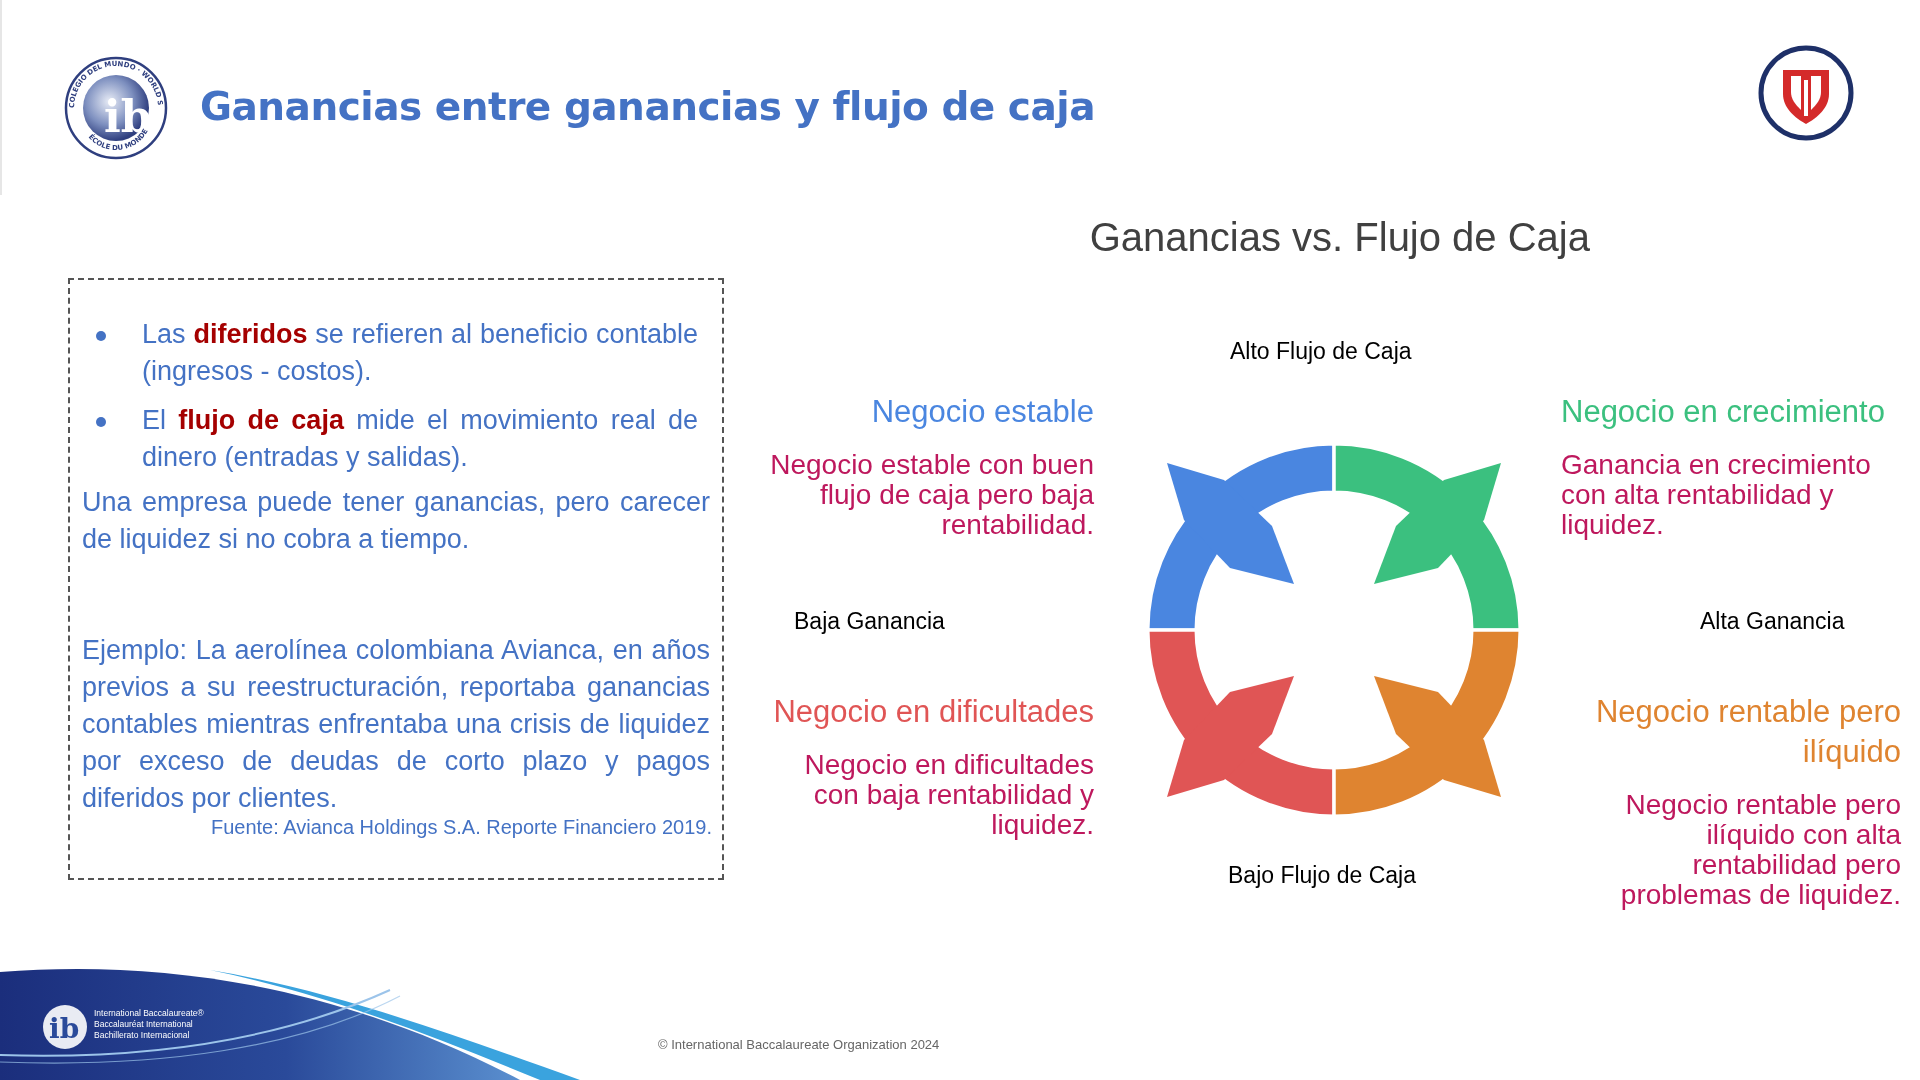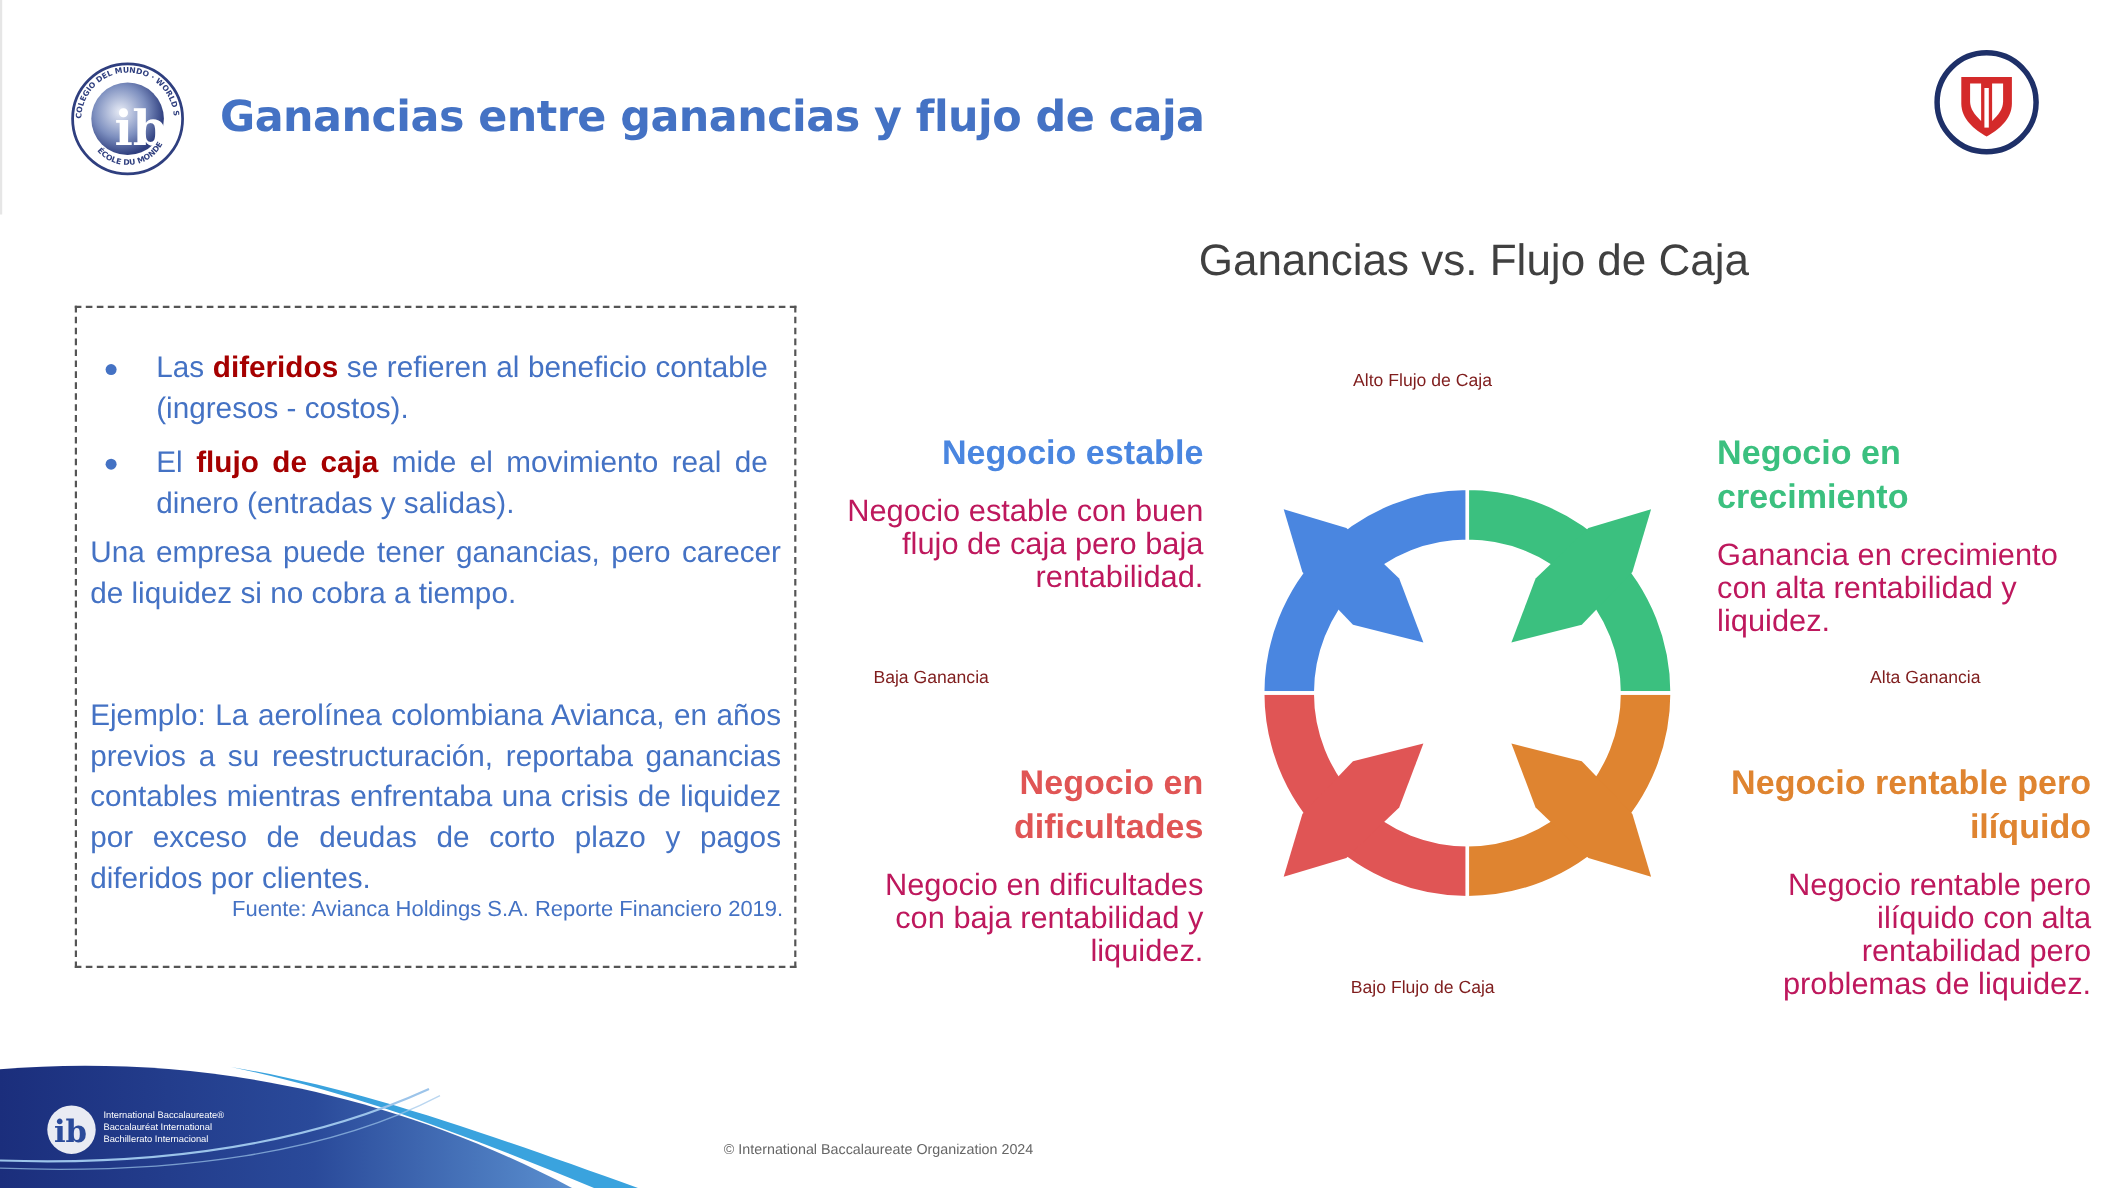--- a/index.html
+++ b/index.html
@@ -16,30 +16,30 @@
   .bullets { list-style:none; position:absolute; left:26px; top:36px; width:602px; }
   .bullets li { position:relative; padding-left:46px; font-size:27px; line-height:37px; color:#4472c4; text-align:justify; margin-bottom:12px; }
   .bullets li .dot { position:absolute; left:0; top:15px; width:10px; height:10px; border-radius:50%; background:#4472c4; }
   .bullets li b { color:#a50000; font-weight:bold; }
   .para { position:absolute; left:12px; width:628px; font-size:27px; line-height:37px; color:#4472c4; text-align:justify; }
   .p1 { top:204px; }
   .p2 { top:352px; }
   .source { position:absolute; right:10px; top:536px; font-size:20px; color:#4472c4; }
 
   .diagram-title { position:absolute; left:1070px; top:215px; width:520px; text-align:right; font-weight:normal; font-size:40px; color:#404040; }
-  .axis { position:absolute; font-size:16px; color:#7f1d1d; white-space:nowrap; }
+  .axis { position:absolute; font-size:23px; color:#000000; white-space:nowrap; }
   .axis-top { left:1230px; top:338px; }
-  .axis-bottom { left:1228px; top:890px; }
+  .axis-bottom { left:1228px; top:862px; }
   .axis-left { left:794px; top:608px; }
   .axis-right { left:1700px; top:608px; }
 
   .cycle { position:absolute; left:1130px; top:428px; width:408px; height:404px; }
 
   .quad { position:absolute; }
-  .quad h3 { font-size:31px; font-weight:bold; line-height:40px; }
+  .quad h3 { font-size:31px; font-weight:normal; line-height:40px; }
   .quad p { font-size:28px; line-height:30px; color:#be185d; margin-top:18px; }
   .q-tl { left:770px; top:392px; width:324px; text-align:right; }
   .q-tl h3 { color:#4a86e0; }
   .q-tr { left:1561px; top:392px; width:340px; text-align:left; }
   .q-tr h3 { color:#3bc07f; }
   .q-bl { left:770px; top:692px; width:324px; text-align:right; }
   .q-bl h3 { color:#e05555; }
   .q-br { left:1561px; top:692px; width:340px; text-align:right; }
   .q-br h3 { color:#df8430; }
 

